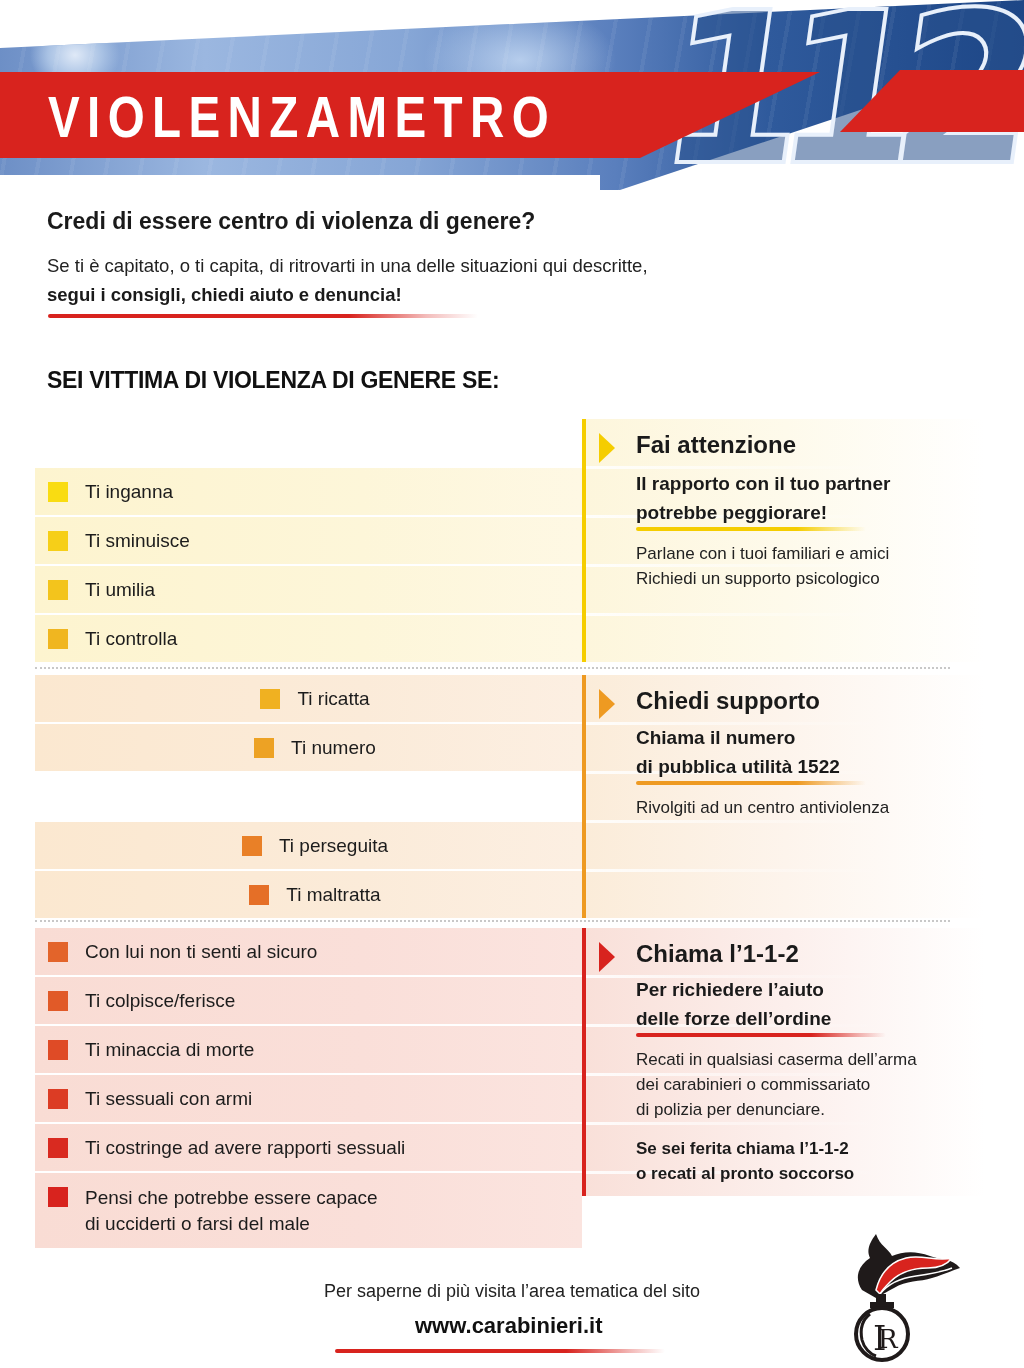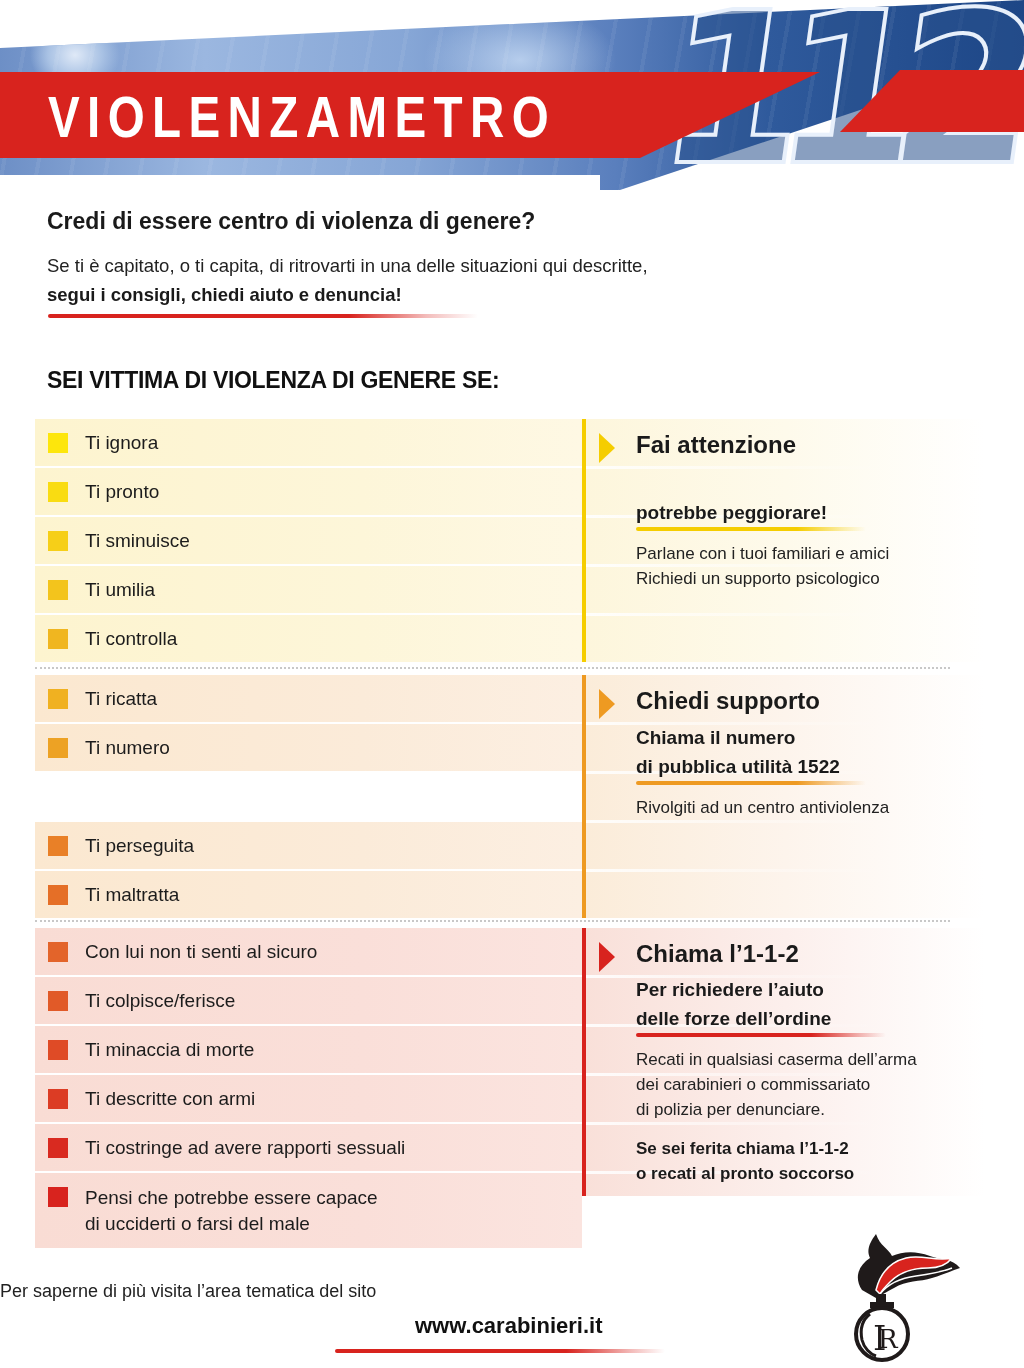--- a/index.html
+++ b/index.html
@@ -57,21 +57,21 @@
   .lv-yellow { top: 419px; height: 243px; }
   .lv-orange { top: 675px; height: 243px; }
   .lv-red    { top: 928px; height: 268px; }
 
   .rows { position: absolute; left: 0; top: 0; width: 547px; height: 100%; }
   .row {
     position: absolute; left: 0; width: 547px; height: 47px;
     display: flex; align-items: center;
   }
   .lv-yellow .row { background: linear-gradient(90deg, #fdf4cf 0%, #fdf6d9 60%, #fef8e4 100%); }
-  .lv-orange .row { background: linear-gradient(90deg, #fbe8d0 0%, #fbebd9 60%, #fcefe2 100%); }
+  .lv-orange .row { background: linear-gradient(90deg, #fbe8d0 0%, #fbebd9 60%, #fcefe2 100%); justify-content: center; }
   .lv-red .row    { background: linear-gradient(90deg, #f9dcd4 0%, #fadfd9 60%, #fbe4df 100%); }
   .sq { width: 20px; height: 20px; margin-left: 13px; flex: none; }
   .row-label { margin-left: 17px; font-size: 19px; color: #1c1c1c; line-height: 26px; }
   .row.tall { height: 72px; align-items: flex-start; padding-top: 12px; }
 
   .vbar { position: absolute; left: 547px; top: 0; width: 4px; height: 100%; }
   .panel { position: absolute; left: 551px; top: 0; width: 399px; height: 100%; }
   .lv-yellow .panel { background: linear-gradient(90deg, #fdf6dc 0%, #fefaeb 50%, rgba(255,255,255,0) 100%); }
   .lv-orange .panel { background: linear-gradient(90deg, #fbecd9 0%, #fdf4ec 50%, rgba(255,255,255,0) 100%); }
   .lv-red .panel    { background: linear-gradient(90deg, #f9e0d9 0%, #fcefec 50%, rgba(255,255,255,0) 100%); }
@@ -81,21 +81,21 @@
          border-top: 15px solid transparent; border-bottom: 15px solid transparent; border-left: 16px solid; }
   .p-head { position: absolute; left: 50px; top: 12px; font-size: 24px; font-weight: bold; color: #1a1a1a; white-space: nowrap; }
   .p-sub { position: absolute; left: 50px; font-size: 19px; font-weight: bold; color: #1a1a1a; line-height: 29px; white-space: nowrap; }
   .p-txt { position: absolute; left: 50px; font-size: 17px; color: #222; line-height: 25px; white-space: nowrap; }
   .p-bold { position: absolute; left: 50px; font-size: 17px; font-weight: bold; color: #1a1a1a; line-height: 26px; white-space: nowrap; }
   .brush-panel { left: 50px; width: 230px; }
 
   .divider { position: absolute; left: 35px; width: 915px; height: 0; border-top: 2px dotted #c8c8c8; }
 
   
-  .footer-text { position: absolute; left: 0; width: 1024px; top: 1281px; text-align: left; font-size: 18px; color: #222; padding-right: 0; }
+  .footer-text { position: absolute; left: 0; width: 1024px; top: 1281px; text-align: center; font-size: 18px; color: #222; padding-right: 0; }
   .footer-text span { position: relative; left: 0; }
   .footer-link { position: absolute; left: 415px; top: 1313px; font-size: 22px; font-weight: bold; color: #111; text-decoration: none; }
   .brush-footer { left: 335px; top: 1349px; width: 330px; background: linear-gradient(90deg, #d8231e 0%, #d8231e 70%, rgba(216,35,30,.3) 90%, rgba(216,35,30,0) 100%); }
 
   .logo { position: absolute; left: 840px; top: 1228px; width: 130px; height: 140px; }
 </style>
 </head>
 <body>
 
 <div class="banner">
@@ -108,27 +108,23 @@
 
 <div class="intro-q">Credi di essere centro di violenza di genere?</div>
 <div class="intro-p1">Se ti è capitato, o ti capita, di ritrovarti in una delle situazioni qui descritte,</div>
 <div class="intro-p2">segui i consigli, chiedi aiuto e denuncia!</div>
 <div class="brush brush-intro"></div>
 
 <div class="section-title">SEI VITTIMA DI VIOLENZA DI GENERE SE:</div>
 
 <div class="level lv-yellow">
   <div class="rows">
-    <div class="row" style="top:0">
-      <span class="sq" style="background:#fde60c"></span>
-      <span class="row-label">Ti ignora</span>
-    </div>
     <div class="row" style="top:49px">
       <span class="sq" style="background:#f9dc12"></span>
-      <span class="row-label">Ti pronto</span>
+      <span class="row-label">Ti inganna</span>
     </div>
     <div class="row" style="top:98px">
       <span class="sq" style="background:#f6cf18"></span>
       <span class="row-label">Ti sminuisce</span>
     </div>
     <div class="row" style="top:147px">
       <span class="sq" style="background:#f3c41c"></span>
       <span class="row-label">Ti umilia</span>
     </div>
     <div class="row" style="top:196px">
@@ -137,20 +133,21 @@
     </div>
   </div>
   <div class="vbar" style="background:#f5cd00"></div>
   <div class="panel">
     <div class="panel-rowline" style="top:47px"></div>
     <div class="panel-rowline" style="top:96px"></div>
     <div class="panel-rowline" style="top:145px"></div>
     <div class="panel-rowline" style="top:194px"></div>
     <div class="tri" style="border-left-color:#f5cd00"></div>
     <div class="p-head">Fai attenzione</div>
+    <div class="p-sub" style="top:50px">Il rapporto con il tuo partner</div>
     <div class="p-sub" style="top:79px">potrebbe peggiorare!</div>
     <div class="brush brush-panel" style="top:108px; background:linear-gradient(90deg,#f5cd00 0%,#f5cd00 70%,rgba(245,205,0,.3) 90%,rgba(245,205,0,0) 100%)"></div>
     <div class="p-txt" style="top:122px">Parlane con i tuoi familiari e amici</div>
     <div class="p-txt" style="top:147px">Richiedi un supporto psicologico</div>
   </div>
 </div>
 
 <div class="divider" style="top:667px"></div>
 
 <div class="level lv-orange">
@@ -198,21 +195,21 @@
     <div class="row" style="top:49px">
       <span class="sq" style="background:#e15a28"></span>
       <span class="row-label">Ti colpisce/ferisce</span>
     </div>
     <div class="row" style="top:98px">
       <span class="sq" style="background:#df4b26"></span>
       <span class="row-label">Ti minaccia di morte</span>
     </div>
     <div class="row" style="top:147px">
       <span class="sq" style="background:#dc3c24"></span>
-      <span class="row-label">Ti descritte con armi</span>
+      <span class="row-label">Ti sessuali con armi</span>
     </div>
     <div class="row" style="top:196px">
       <span class="sq" style="background:#d92a20"></span>
       <span class="row-label">Ti costringe ad avere rapporti sessuali</span>
     </div>
     <div class="row tall" style="top:245px; height:75px">
       <span class="sq" style="background:#d8231e; margin-top:2px"></span>
       <span class="row-label">
         <span style="display:block">Pensi che potrebbe essere capace</span>
         <span style="display:block">di ucciderti o farsi del male</span>

